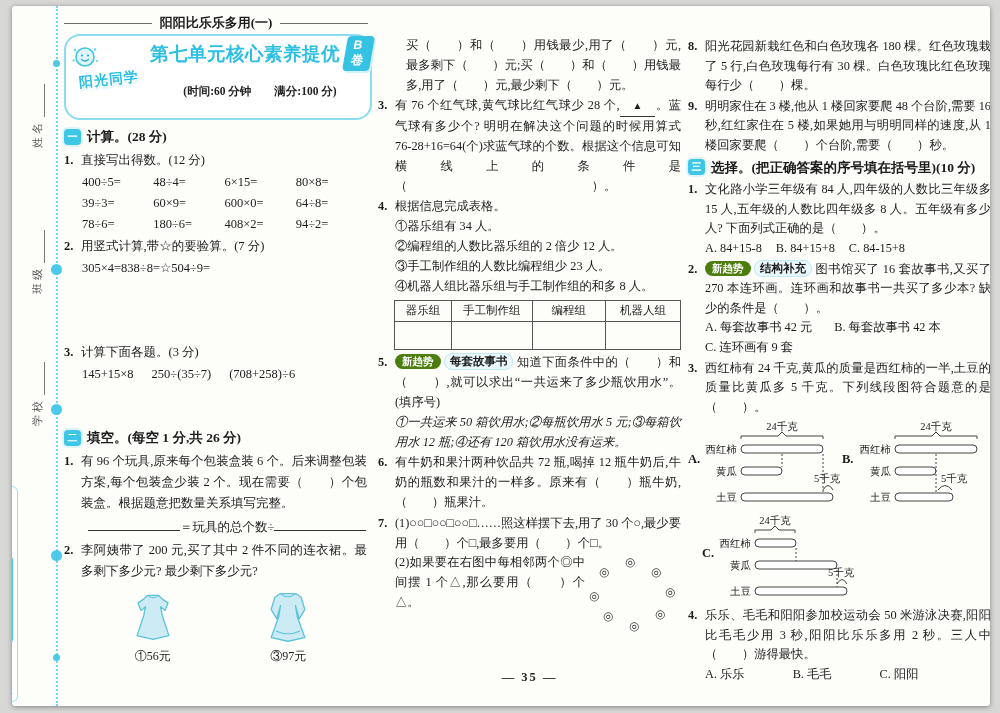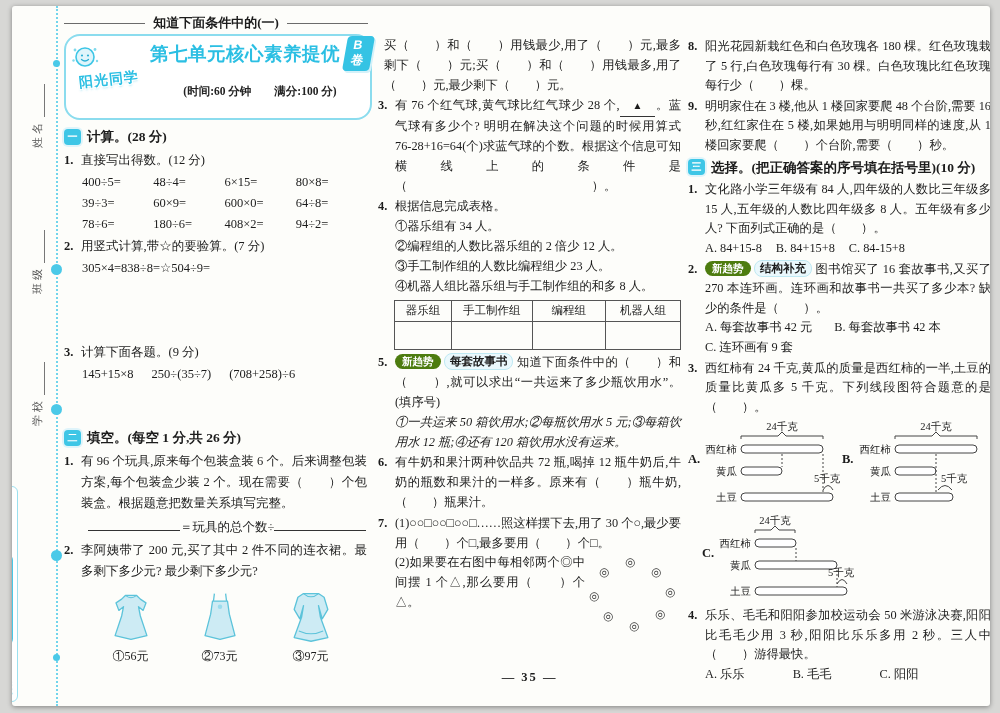--- a/index.html
+++ b/index.html
@@ -63,21 +63,21 @@
   #col2 { left:366px; top:30px; line-height:19.8px; }
   #col3 { left:676px; top:30px; line-height:19.6px; }
   .sec-head { display:flex; align-items:center; gap:6px; margin:2px 0 3px 0; }
   .sec-marker { flex:none; width:17px; height:16px; background:#3ec6e6; border-radius:4px;
     color:#fff; font-family:"Liberation Sans",sans-serif; font-weight:bold; font-size:10px;
     line-height:16px; text-align:center; box-shadow:0 0 0 2px #dff4fa; }
   .sec-title { font-weight:bold; font-size:13.5px; }
   .q { display:flex; margin:1px 0; }
   .q .num { flex:none; width:17px; font-weight:bold; }
   .q .body { flex:1; text-align:justify; }
-  .cont-para { margin-left:6px; text-align:justify; }
+  .cont-para { margin-left:28px; text-align:justify; }
   .calc-grid { display:grid; grid-template-columns:1fr 1fr 1fr 1fr; padding-left:18px; }
   .calc-row3 { display:flex; padding-left:18px; }
   .spacer62 { height:62px; } .spacer40 { height:40px; }
   .blank-line { display:inline-block; width:92px; border-bottom:1px solid #333; height:12px; }
   .eq-line { padding-left:24px; margin:3px 0 2px 0; }
   .mark-underline { display:inline-block; border-bottom:1px solid #333; padding:0 13px; font-size:10px; }
   
   .dress-row { display:flex; justify-content:space-around; padding:4px 10px 0 22px; }
   .dress-fig { text-align:center; }
   .dress-label { font-size:12px; margin-top:1px; }
@@ -132,21 +132,21 @@
   <div class="side-banner">
     <span class="sb-logo">阳光同学</span>
     <span class="sb-pill">一线名师 全优好卷</span>
     <span class="sb-subject">数学</span>
 
     <span class="sb-grade">3年级(上)</span>
   </div>
 
   <div class="topic-row">
     <div class="tline"></div>
-    <div class="topic-text">知道下面条件中的(一)</div>
+    <div class="topic-text">阳阳比乐乐多用(一)</div>
     <div class="tline"></div>
   </div>
 
   <div class="header-box">
     <div class="hb-logo">
       <svg width="30" height="26" viewBox="0 0 30 26">
         <circle cx="15" cy="13" r="9" fill="#dff5fb" stroke="#3ec6e6" stroke-width="1.6"></circle>
         <circle cx="12" cy="11.5" r="1.1" fill="#2bafd4"></circle>
         <circle cx="18" cy="11.5" r="1.1" fill="#2bafd4"></circle>
         <path d="M11.5 15.5 q3.5 3 7 0" fill="none" stroke="#2bafd4" stroke-width="1.3" stroke-linecap="round"></path>
@@ -196,21 +196,21 @@
     </div>
     <div class="calc-row3">
       <span>305×4=</span>
       <span>838÷8=</span>
       <span>☆504÷9=</span>
     </div>
     <div class="spacer62"></div>
 
     <div class="q">
       <span class="num">3.</span>
-      <span class="body">计算下面各题。(9 分)</span>
+      <span class="body">计算下面各题。(3 分)</span>
     </div>
     <div class="calc-row3" style="gap:18px">
       <span>145+15×8</span>
       <span>250÷(35÷7)</span>
       <span>(708+258)÷6</span>
     </div>
     <div class="spacer40"></div>
 
     <div class="sec-head">
       <span class="sec-marker">二</span>
@@ -230,29 +230,20 @@
       <span class="body">李阿姨带了 200 元,买了其中 2 件不同的连衣裙。最多剩下多少元? 最少剩下多少元?</span>
     </div>
 
     <div class="dress-row">
       <div class="dress-fig">
         <svg width="54" height="58" viewBox="0 0 54 62">
           <polygon points="21,9 33,9 37,13 43,17 40,25 35,21 37,31 44,52 27,56 10,52 17,31 19,21 14,25 11,17 17,13" fill="#cdebf4" stroke="#5cc3da" stroke-width="1.4" stroke-linejoin="round"></polygon>
           <path d="M21,9 q6 5 12 0" fill="none" stroke="#5cc3da" stroke-width="1.2"></path>
         </svg>
         <div class="dress-label">①56元</div>
-      </div>
-      <div class="dress-fig">
-        <svg width="54" height="58" viewBox="0 0 54 62">
-          <line x1="21" y1="7" x2="20" y2="15" stroke="#5cc3da" stroke-width="1.4"></line>
-          <line x1="33" y1="7" x2="34" y2="15" stroke="#5cc3da" stroke-width="1.4"></line>
-          <polygon points="19,15 35,15 37,29 43,52 27,56 11,52 17,29" fill="#cdebf4" stroke="#5cc3da" stroke-width="1.4" stroke-linejoin="round"></polygon>
-          <circle cx="27" cy="21" r="2.4" fill="#9adced"></circle>
-        </svg>
-        <div class="dress-label">②73元</div>
       </div>
       <div class="dress-fig">
         <svg width="58" height="58" viewBox="0 0 54 62">
           <polygon points="19,7 35,7 41,11 45,24 39,34 35,20 37,32 45,54 27,58 9,54 17,32 19,20 15,34 9,24 13,11" fill="#cdebf4" stroke="#5cc3da" stroke-width="1.4" stroke-linejoin="round"></polygon>
           <path d="M14,47 q13 6 26 0" fill="none" stroke="#5cc3da" stroke-width="1.1"></path>
           <path d="M19,7 q8 7 16 0" fill="none" stroke="#5cc3da" stroke-width="1.1"></path>
         </svg>
         <div class="dress-label">③97元</div>
       </div>
     </div>

